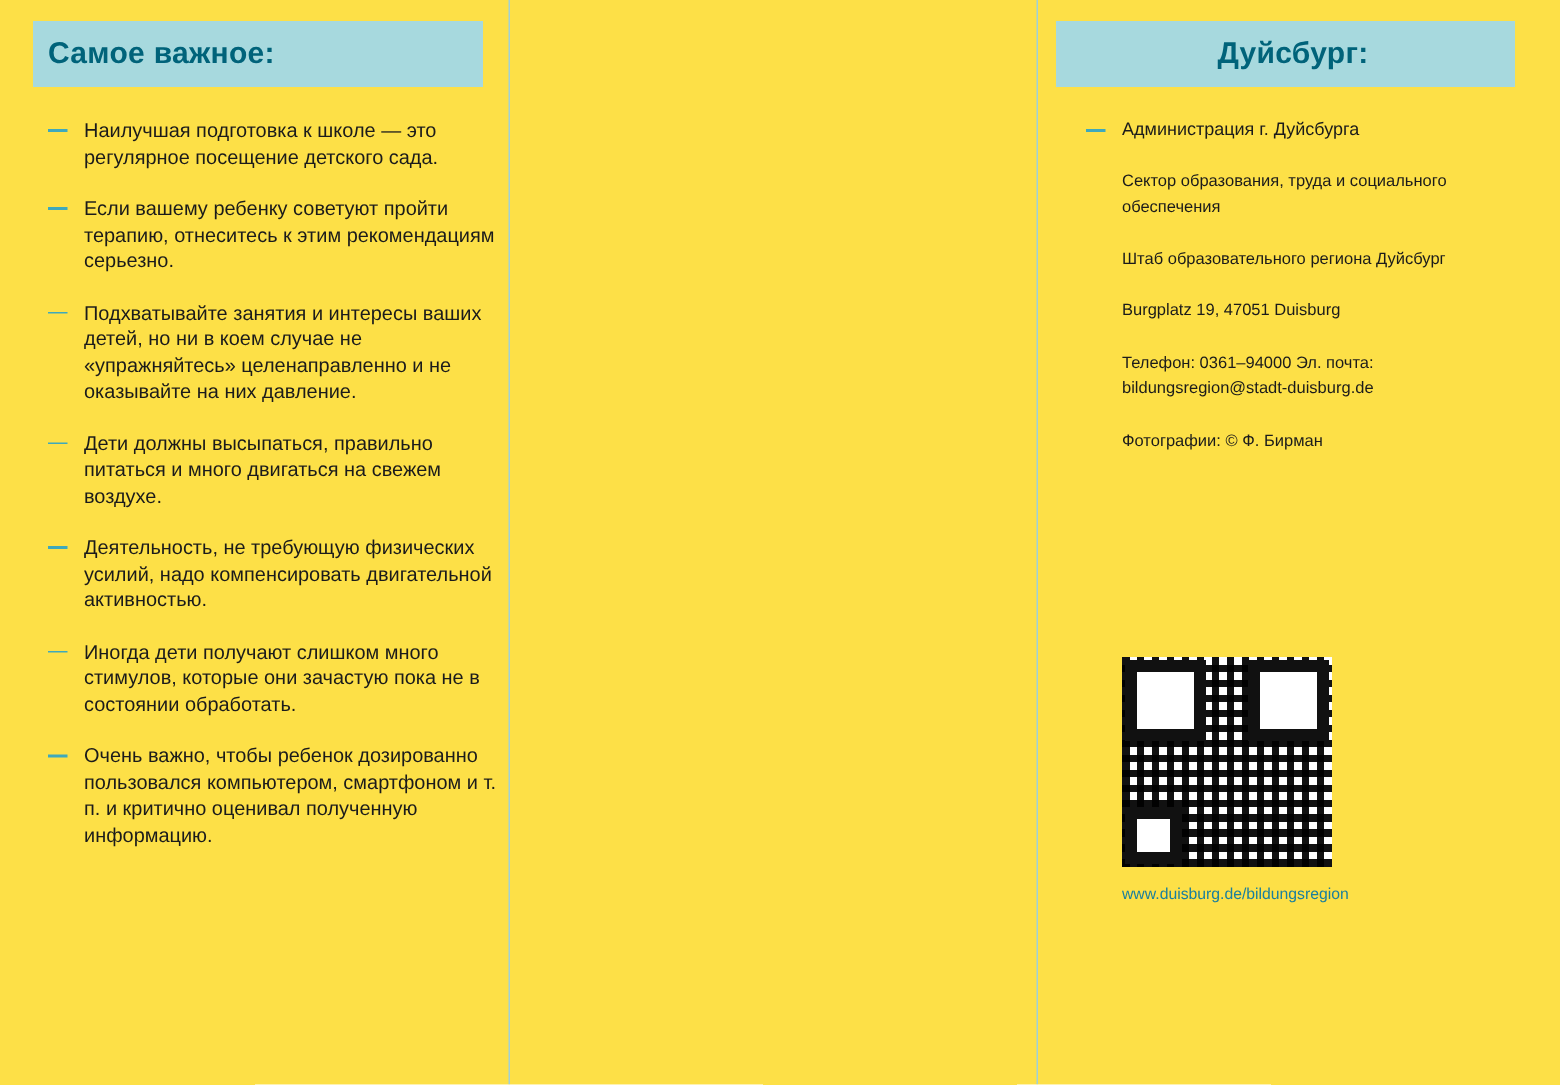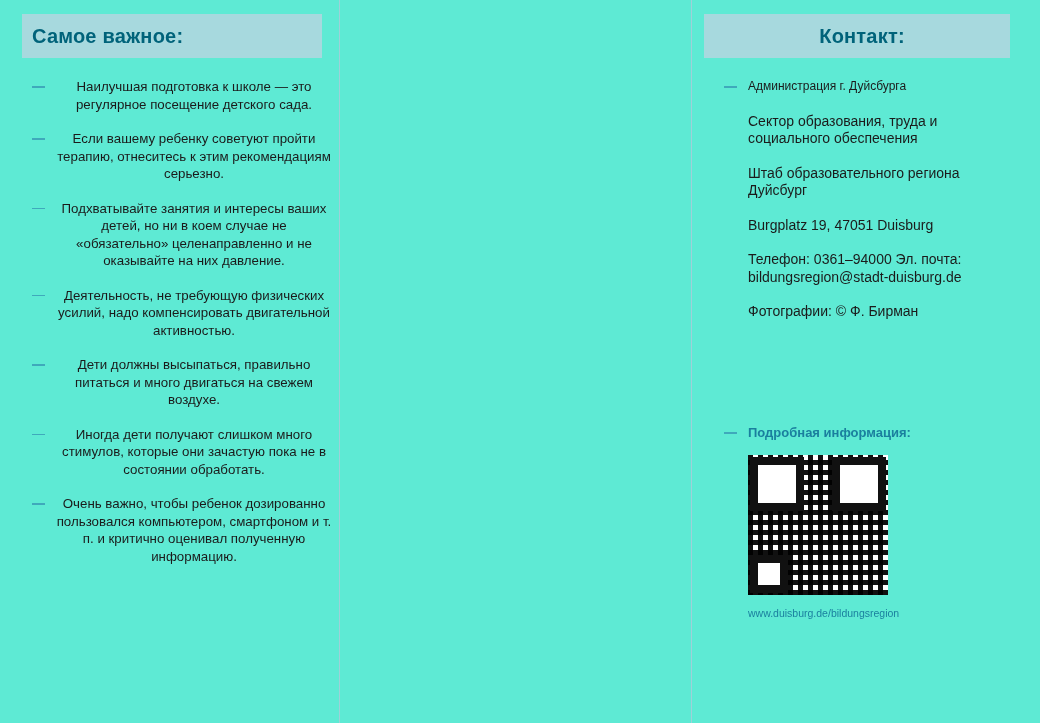--- a/index.html
+++ b/index.html
@@ -6,21 +6,21 @@
   html, body {
     margin: 0; padding: 0;
     width: 1040px; height: 723px;
     background: #ffffff;
     font-family: "Liberation Sans", sans-serif;
   }
   .page {
     position: relative;
     width: 1040px; height: 723px;
     overflow: hidden;
-    background: #5eead4;
+    background: #fde047;
   }
 
   
   .col { position: absolute; top: 0; height: 723px; }
   .col-1 { left: 0;    width: 340px; }
   .col-2 { left: 340px; width: 352px; }
   .col-3 { left: 692px; width: 348px; }
 
   
   .vline {
@@ -44,21 +44,21 @@
     font-weight: bold;
     letter-spacing: 0.2px;
   }
   .hdr1 { left: 22px;  top: 14px; width: 300px; padding-left: 10px; }
   .hdr2 { left: 364px; top: 14px; width: 306px; padding-left: 10px; }
   .hdr2 .htxt { width: 100%; text-align: center; }
 
   
   .bullets {
     position: absolute;
-    left: 32px; top: 78px; width: 300px; text-align: center;
+    left: 32px; top: 78px; width: 300px;
   }
   .bullet {
     position: relative;
     padding-left: 24px;
     margin-bottom: 17px;
     color: #1b1b1b;
     font-size: 13.3px;
     line-height: 17.5px;
   }
   .bullet .dash {
@@ -83,21 +83,21 @@
   }
   .contact .firstline .dash {
     position: absolute;
     left: 0; top: 8px;
     width: 13px; height: 1.5px;
     background: #3fa9bb;
   }
   .contact p {
     margin: 0 0 17px 24px;
     color: #1b1b1b;
-    font-size: 14px;
+    font-size: 11px;
     line-height: 17.5px;
   }
 
   .moreinfo {
     position: absolute;
     left: 384px; top: 424px; width: 290px;
   }
   .moreinfo .mi-label {
     position: relative;
     padding-left: 24px;
@@ -161,66 +161,62 @@
         <span class="dash"></span>
         <span>Наилучшая подготовка
 к школе — это регулярное посещение детского сада.</span>
       </div>
       <div class="bullet">
         <span class="dash"></span>
         <span>Если вашему ребенку советуют пройти терапию, отнеситесь к этим рекомендациям серьезно.</span>
       </div>
       <div class="bullet">
         <span class="dash"></span>
-        <span>Подхватывайте занятия и интересы ваших детей, но ни в коем случае не «обязательно» целенаправленно и не оказывайте на них давление.</span>
+        <span>Подхватывайте занятия и интересы ваших детей, но ни в коем случае не «упражняйтесь» целенаправленно и не оказывайте на них давление.</span>
+      </div>
+      <div class="bullet">
+        <span class="dash"></span>
+        <span>Дети должны высыпаться, правильно питаться и много двигаться на свежем воздухе.</span>
       </div>
       <div class="bullet">
         <span class="dash"></span>
         <span>Деятельность, не требующую физических усилий, надо компенсировать двигательной активностью.</span>
-      </div>
-      <div class="bullet">
-        <span class="dash"></span>
-        <span>Дети должны высыпаться, правильно питаться и много двигаться на свежем воздухе.</span>
       </div>
       <div class="bullet">
         <span class="dash"></span>
         <span>Иногда дети получают слишком много стимулов, которые они зачастую пока не в состоянии обработать.</span>
       </div>
       <div class="bullet">
         <span class="dash"></span>
         <span>Очень важно, чтобы ребенок дозированно пользовался компьютером, смартфоном и т. п. и критично оценивал полученную информацию.</span>
       </div>
     </div>
   </div>
 
   <div class="col col-2">
     <div class="hdrbar hdr2">
-      <span class="htxt">Контакт:</span>
+      <span class="htxt">Дуйсбург:</span>
     </div>
 
     <div class="contact">
       <div class="firstline">
         <span class="dash"></span>
         <span>Администрация г. Дуйсбурга</span>
       </div>
       <p>Сектор образования, труда и социального обеспечения</p>
       <p>Штаб образовательного региона Дуйсбург</p>
       <p>Burgplatz 19,
 47051 Duisburg</p>
       <p>Телефон: 0361–94000
 Эл. почта:
 bildungsregion@stadt-duisburg.de</p>
       <p>Фотографии: © Ф. Бирман</p>
     </div>
 
     <div class="moreinfo">
-      <div class="mi-label">
-        <span class="dash"></span>
-        <span>Подробная информация:</span>
-      </div>
       <div class="qr">
         <span class="q3"></span>
       </div>
       <div class="qrurl">www.duisburg.de/bildungsregion</div>
     </div>
   </div>
 
   <div class="col col-3">
     
 

